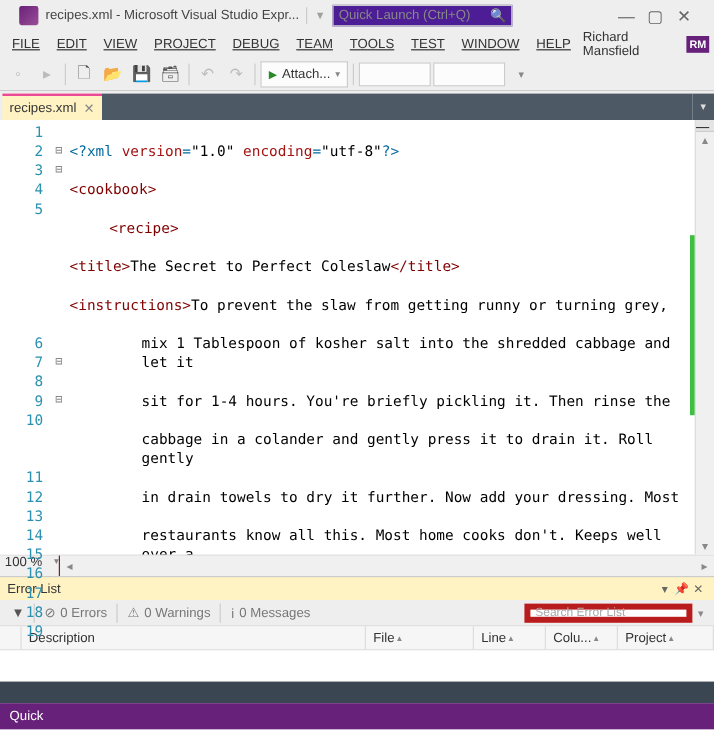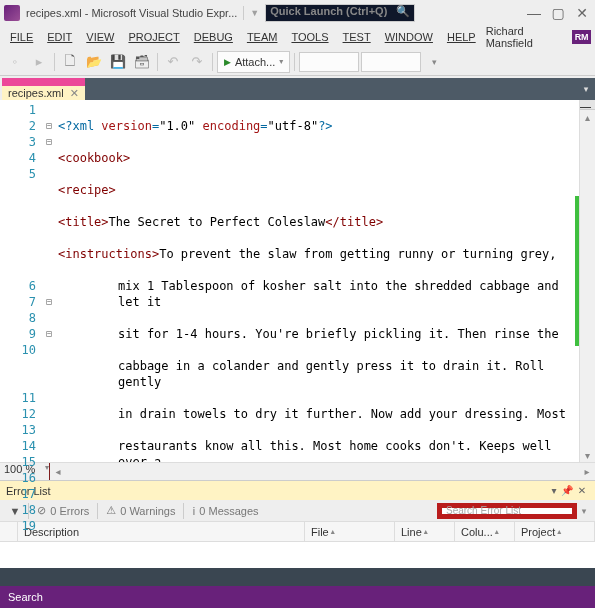--- a/index.html
+++ b/index.html
@@ -1,40 +1,40 @@
 <!DOCTYPE html>
 <html><head>
 <meta charset="utf-8">
 <style>
 * { box-sizing: border-box; margin: 0; padding: 0; }
 body { font-family: "Segoe UI", Tahoma, sans-serif; font-size: 11px; background: #eee; width: 595px; height: 608px; overflow: hidden; display: flex; flex-direction: column; }
-.titlebar { background: #eee; display: flex; align-items: center; height: 26px; padding: 0 4px; gap: 6px; }
+.titlebar { background: #eee; display: flex; align-items: center; height: 26px; padding: 0 16px; gap: 6px; }
 .titlebar .vs-icon { width: 16px; height: 16px; background: linear-gradient(135deg,#68217a,#9b4f96); border-radius: 2px; }
 .titlebar .title { font-size: 11px; color: #444; flex: 0 0 auto; }
 .titlebar .sep { width: 1px; height: 14px; background: #ccc; }
 .titlebar .tri { color: #a0a0a0; font-size: 9px; }
-.titlebar .quick { flex: 0 0 150px; height: 18px; border: 1px solid #ccc; background: #0f172a; display: flex; align-items: flex-start; padding: 0 4px; color: #888; font-size: 11px; font-weight: bold; }
+.titlebar .quick { flex: 0 0 150px; height: 18px; border: 1px solid #ccc; background: #4c1d95; display: flex; align-items: center; padding: 0 4px; color: #888; font-size: 11px; }
 .titlebar .quick .mag { margin-left: auto; font-size: 11px; color: #888; }
 .titlebar .spacer { flex: 1; }
 .titlebar .winbtn { width: 18px; text-align: center; color: #666; font-size: 14px; cursor: default; }
 .menubar { background: #eee; display: flex; align-items: center; height: 22px; padding: 0 4px; gap: 2px; }
 .menubar .mitem { padding: 2px 6px; color: #333; font-size: 11px; }
 .menubar .u { text-decoration: underline; }
 .menubar .spacer { flex: 1; }
 .menubar .user { color: #333; font-size: 11px; padding-right: 2px; }
 .menubar .badge { width: 20px; height: 14px; background: #68217a; color: #fff; display: flex; align-items: center; justify-content: center; font-size: 9px; font-weight: bold; }
 .toolbar { background: #eee; display: flex; align-items: center; height: 28px; padding: 0 4px; gap: 2px; border-bottom: 1px solid #ccc; }
 .toolbar .btn { width: 22px; height: 22px; display: flex; align-items: center; justify-content: center; color: #555; font-size: 13px; }
 .toolbar .btn.disabled { color: #bbb; }
 .toolbar .sep { width: 1px; height: 18px; background: #ccc; margin: 0 2px; }
 .toolbar .attach { display: flex; align-items: center; gap: 4px; padding: 0 6px; height: 22px; border: 1px solid #ccc; background: #fcfcfc; color: #333; font-size: 11px; }
 .toolbar .attach .play { color: #2a8a2a; font-size: 9px; }
 .toolbar .combo { width: 60px; height: 20px; border: 1px solid #ccc; background: #fcfcfc; }
 .doctabrow { background: #eee; display: flex; align-items: flex-end; height: 24px; padding-left: 2px; }
-.doctab { background: #fff3c4; border-top: 8px solid #ec4899; display: flex; align-items: center; height: 22px; padding: 0 6px; gap: 6px; color: #333; font-size: 11px; }
+.doctab { background: #fff3c4; border-top: 2px solid #ec4899; display: flex; align-items: center; height: 22px; padding: 0 6px; gap: 6px; color: #333; font-size: 11px; }
 .doctab .x { color: #888; font-size: 11px; }
 .doctabrow .rest { flex: 1; background: #4d5a66; height: 22px; }
 .doctabrow .tabdd { width: 18px; height: 22px; background: #4d5a66; color: #ddd; display: flex; align-items: center; justify-content: center; font-size: 9px; }
 .editor { flex: 1; display: flex; background: #fff; position: relative; min-height: 0; }
 .gutter { width: 42px; background: #fff; border-right: 0; text-align: right; padding: 2px 6px 0 0; color: #2b91af; font-family: Consolas, monospace; font-size: 12px; line-height: 16px; }
 .fold { width: 14px; padding-top: 2px; font-family: Consolas, monospace; font-size: 10px; color: #888; line-height: 16px; text-align: center; }
 .code { flex: 1; padding: 2px 4px 0 2px; font-family: Consolas, monospace; font-size: 12px; line-height: 16px; white-space: pre-wrap; word-break: break-word; color: #000; position: relative; overflow: hidden; }
 .code .row { display: block; padding-left: 0; text-indent: 0; }
 .blue { color: #0369a1; }
 .red { color: #a31515; }
@@ -58,21 +58,21 @@
 .errlist-tb .pill { display: flex; align-items: center; gap: 4px; padding: 0 6px; color: #777; font-size: 11px; }
 .errlist-tb .pill .ico { font-size: 11px; }
 .errlist-tb .spacer { flex: 1; }
 .errlist-tb .search { width: 140px; height: 16px; border: 5px solid #b91c1c; background: #fff; color: #aaa; font-size: 10px; padding: 0 4px; display: flex; align-items: center; }
 .errlist-cols { background: #f6f6f6; height: 20px; display: flex; align-items: center; font-size: 11px; color: #333; border-bottom: 1px solid #ddd; }
 .errlist-cols .col { padding: 0 6px; border-right: 1px solid #ddd; height: 100%; display: flex; align-items: center; gap: 2px; }
 .errlist-cols .sa { color: #888; font-size: 8px; }
 .errlist-body { height: 26px; background: #fff; }
 .darkbar { height: 18px; background: #3a4651; }
 .status { height: 22px; background: #68217a; color: #fff; display: flex; align-items: center; padding: 0 8px; font-size: 11px; }
-.l1 { padding-left: 0; } .l2 { padding-left: 12px; } .l3 { padding-left: 24px; }
+.l1 { padding-left: 0; } .l2 { padding-left: 12px; margin-left: 33px; } .l3 { padding-left: 24px; }
 .wrap5 { padding-left: 60px; display:block; }
 </style>
 </head>
 <body>
 
 <div class="titlebar">
   <div class="vs-icon"></div>
   <div class="title">recipes.xml - Microsoft Visual Studio Expr...</div>
   <div class="sep"></div>
   <div class="tri">▼</div>
@@ -292,14 +292,14 @@
   <div class="col" style="width:80px">
       <span>Project</span>
       <span class="sa">▴</span>
     </div>
 </div>
 <div class="errlist-body"></div>
 
 <div class="darkbar"></div>
 
 <div class="status">
-  <span>Search</span>
+  <span>Quick</span>
 </div>
 
 </body></html>

